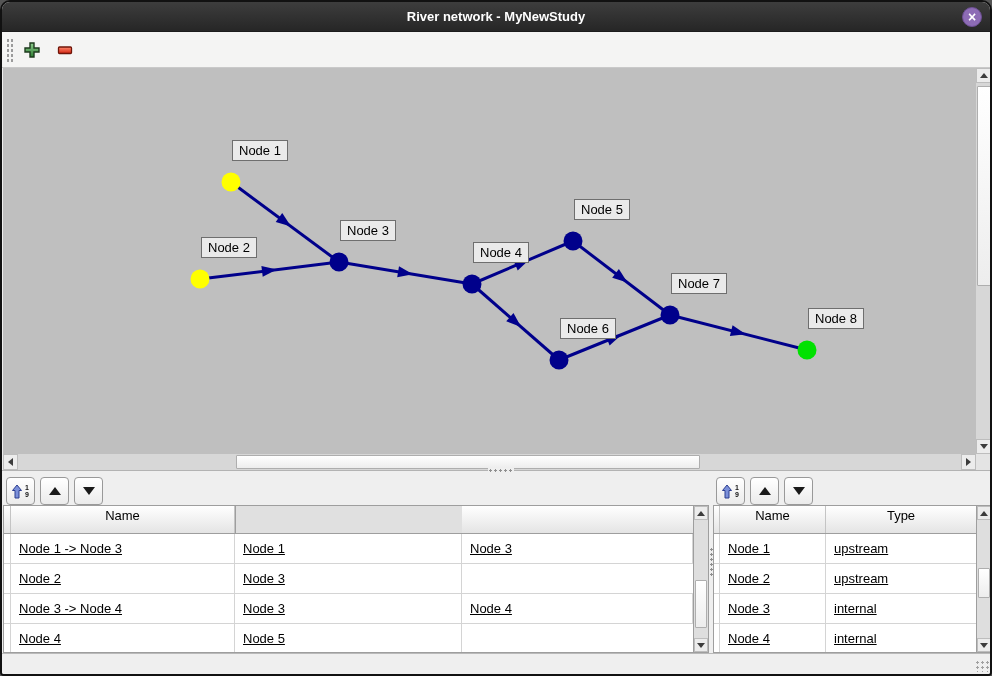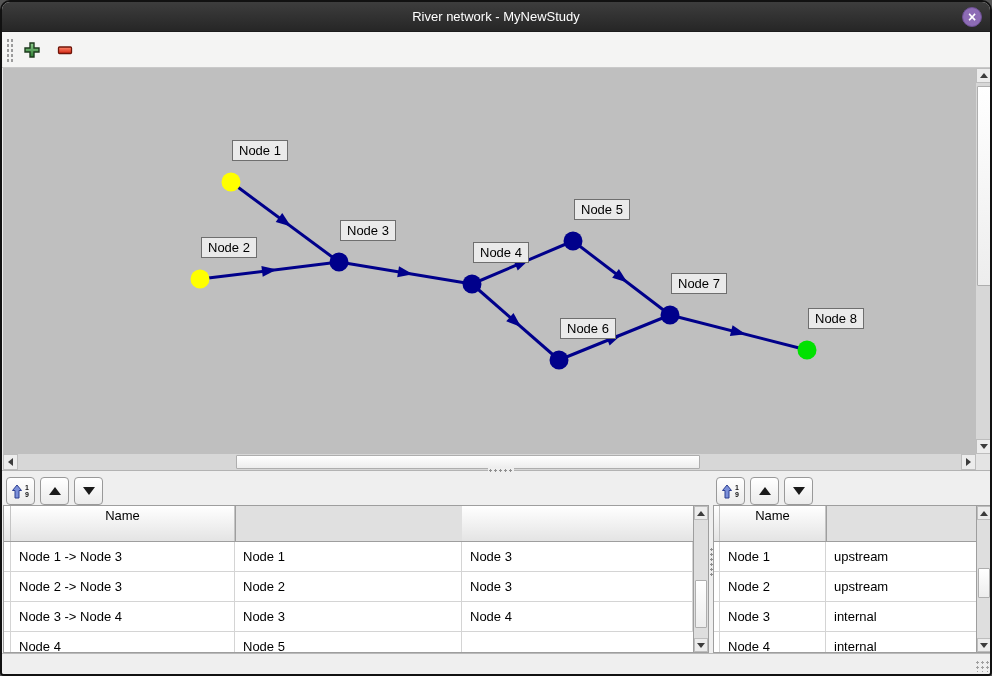--- a/index.html
+++ b/index.html
@@ -12,21 +12,21 @@
   }
 
   
   #titlebar {
     position:absolute; left:0; top:0; width:100%; height:30px;
     background:linear-gradient(#3d3d3d,#262626);
     border-bottom:1px solid #1c1c1c;
   }
   #title {
     position:absolute; left:0; top:0; width:100%; height:30px;
-    line-height:30px; text-align:center; color:#fff; font-size:13px; font-weight:normal;
+    line-height:30px; text-align:center; color:#fff; font-size:13px; font-weight:bold;
   }
   #close-btn {
     position:absolute; right:8px; top:5px; width:20px; height:20px; border-radius:50%;
     background:#8d6cb5; border:1px solid #6d4f93; color:#fff;
     font-size:14px; font-weight:bold; line-height:18px; text-align:center; cursor:pointer;
   }
 
   
   #toolbar {
     position:absolute; left:0; top:30px; width:100%; height:36px;
@@ -98,31 +98,31 @@
   .tri-up-big   { width:0; height:0; border-left:6px solid transparent; border-right:6px solid transparent; border-bottom:8px solid #1a1a1a; }
   .tri-down-big { width:0; height:0; border-left:6px solid transparent; border-right:6px solid transparent; border-top:8px solid #1a1a1a; }
 
   
   .tbl {
     position:absolute; top:503px; height:148px; background:#fff;
     border:1px solid #9e9e9e; overflow:hidden;
   }
   #table-left  { left:1px;  width:706px; }
   #table-right { left:711px; width:279px; }
-  .thead { display:grid; height:36px;
+  .thead { display:grid; height:28px;
     background:linear-gradient(#ffffff,#e4e4e4); border-bottom:1px solid #9e9e9e; }
   .th {
     font-size:13px; color:#000; text-align:center; line-height:19px;
     border-right:1px solid #c4c4c4; overflow:hidden;
   }
   .trow { display:grid; height:30px; background:#fff; border-bottom:1px solid #d4d4d4; }
   .trow.partial { height:8px; border-bottom:none; }
   .td {
     font-size:13px; color:#000; line-height:29px; padding-left:8px;
-    border-right:1px solid #d4d4d4; overflow:hidden; white-space:nowrap;
+    border-right:1px solid #d4d4d4; overflow:hidden; white-space:nowrap;text-decoration:underline;
   }
   .td.gutter, .th.gutter { padding:0; }
   #table-left .thead, #table-left .trow  { grid-template-columns:7px 224px 227px 1fr 15px; }
   #table-right .thead, #table-right .trow { grid-template-columns:6px 106px 1fr 14px; }
   .th.sbcol, .td.sbcol { border-right:none; border-left:1px solid #9e9e9e; background:#e0e0e0; }
 
   .tbl-vsb { position:absolute; top:0; right:0; width:15px; height:146px; background:#dedede; border-left:1px solid #9e9e9e; }
 
   
   #statusbar {
@@ -275,21 +275,20 @@
       </div>
     <div id="tbody-left">
         <div class="trow">
           <div class="td gutter"></div>
           <div class="td">Node 1 -&gt; Node 3</div>
           <div class="td">Node 1</div>
           <div class="td">Node 3</div>
         </div>
         <div class="trow">
           <div class="td gutter"></div>
-          <div class="td">Node 2 -&gt; Node 3</div>
           <div class="td">Node 2</div>
           <div class="td">Node 3</div>
         </div>
         <div class="trow">
           <div class="td gutter"></div>
           <div class="td">Node 3 -&gt; Node 4</div>
           <div class="td">Node 3</div>
           <div class="td">Node 4</div>
         </div>
         <div class="trow">
@@ -314,20 +313,21 @@
         </div>
     </div>
   </div>
 
   <div id="vsplitter"></div>
 
   <div class="tbl" id="table-right">
     <div class="thead" id="thead-right">
         <div class="th gutter"></div>
         <div class="th">Name</div>
+        <div class="th">Type</div>
         <div class="th sbcol"></div>
       </div>
     <div id="tbody-right">
         <div class="trow">
           <div class="td gutter"></div>
           <div class="td">Node 1</div>
           <div class="td">upstream</div>
         </div>
         <div class="trow">
           <div class="td gutter"></div>

